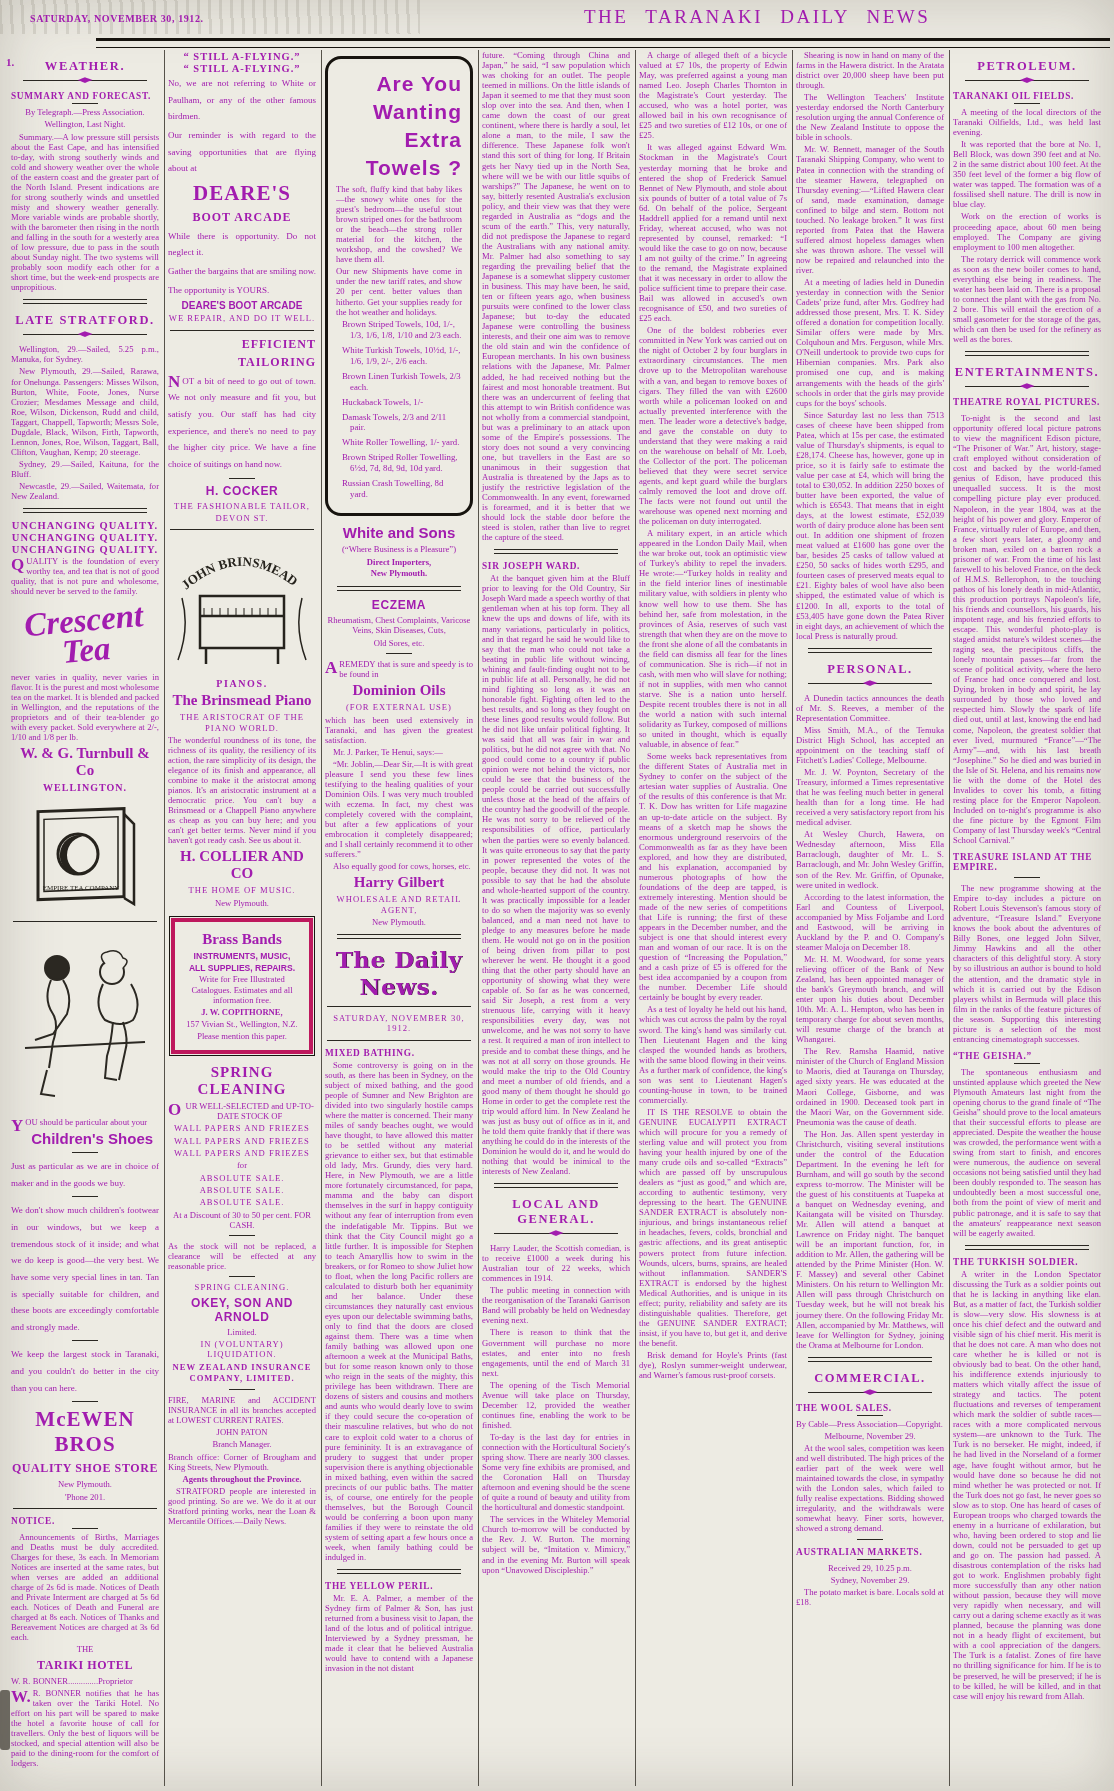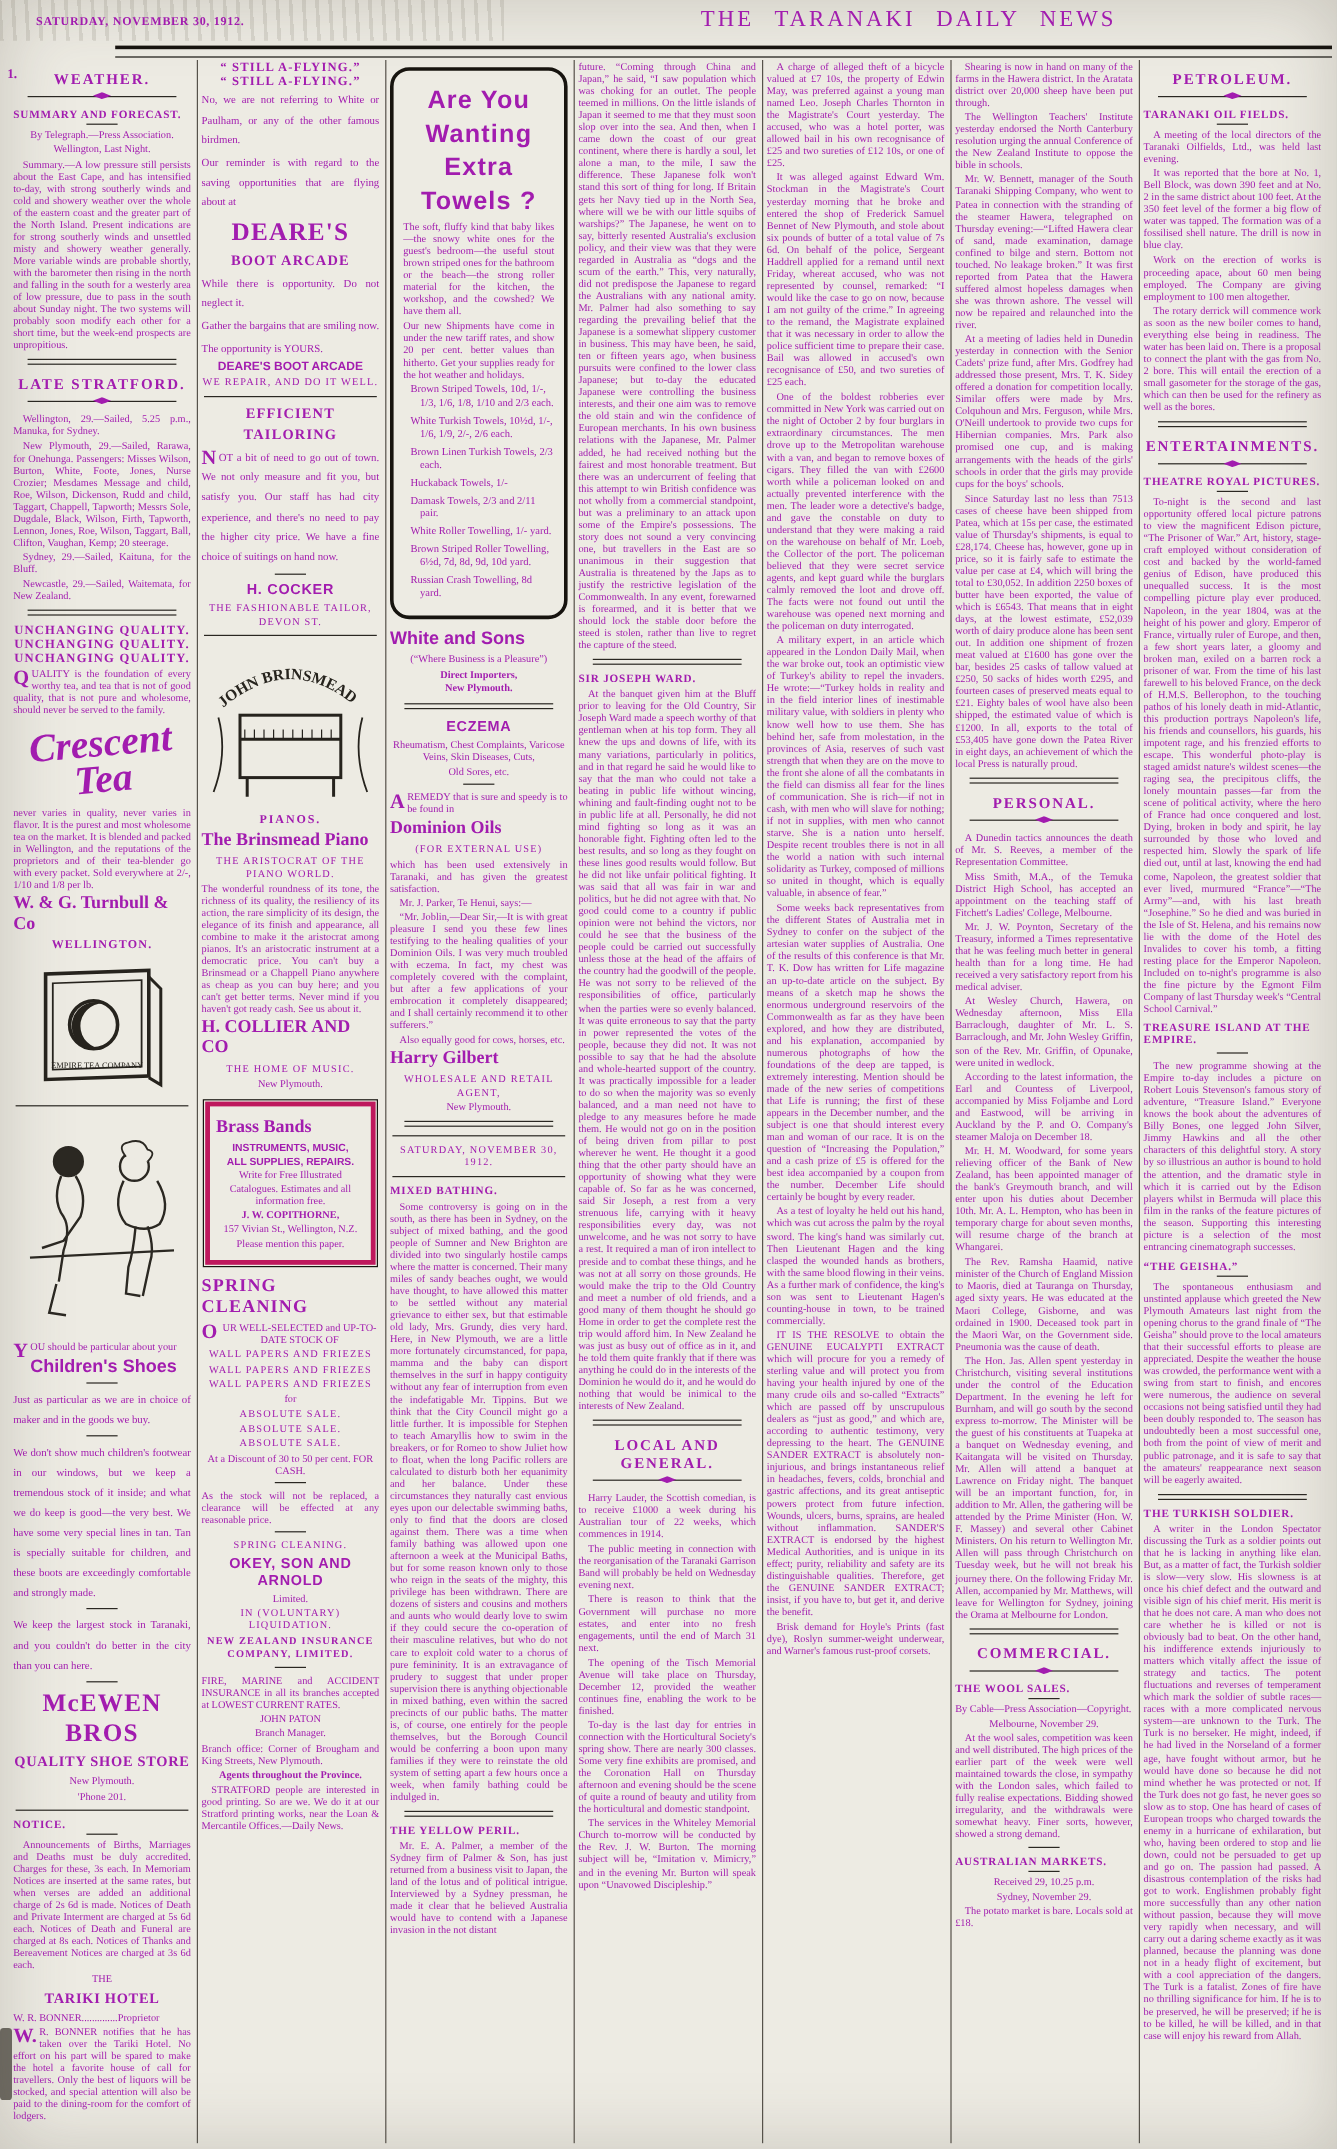--- a/index.html
+++ b/index.html
@@ -27,26 +27,26 @@
   .h2u::after{content:"";display:block;width:26px;margin:2px auto 3px;border-top:1px solid #2a2722;}
   .orn{position:relative;margin:2px 12px 6px;height:8px;}
   .orn::before{content:"";position:absolute;left:0;right:0;top:4px;border-top:1.2px solid #2a2722;}
   .orn span{position:absolute;left:50%;top:0;transform:translateX(-50%) scaleX(2.6);font-size:7.5px;line-height:1;}
   .rs{border-top:1px solid #2a2722;margin:6px 2px;}
   .rd{border-top:1px solid #2a2722;border-bottom:1px solid #2a2722;height:3px;margin:7px 12px;}
   .rsh{width:26px;margin:5px auto;border-top:1px solid #2a2722;}
 
   
   .ad-xl{font-size:21px;font-weight:bold;text-align:center;letter-spacing:1px;margin:4px 0;}
-  .ad-lg{font-size:15px;font-weight:bold;margin:3px 0;}
+  .ad-lg{font-size:15px;font-weight:bold;text-align:center;margin:3px 0;}
   .ad-md{font-size:12px;font-weight:bold;text-align:center;letter-spacing:.6px;margin:3px 0;}
   .ad-sm{font-size:10px;font-weight:bold;text-align:center;margin:2px 0;}
   .sans{font-family:"Liberation Sans","DejaVu Sans",sans-serif;}
   .lsp{letter-spacing:1.6px;}
-  .left{text-align:center;}
+  .left{text-align:right;}
   .caps{letter-spacing:1px;}
   .script{font-style:italic;font-weight:bold;font-size:33px;text-align:center;transform:rotate(-5deg);margin:10px 0 6px;line-height:.9;}
   .blackletter{font-size:23px;font-weight:bold;text-align:center;letter-spacing:.5px;margin:4px 0 2px;
                text-shadow:.6px 0 #221f1a;font-family:"DejaVu Serif",serif;}
   .towel-item{font-size:8.8px;line-height:1.25;margin:0 0 4px;padding-left:14px;text-indent:-8px;text-align:left;}
   .bigq{font-size:10.5px;font-weight:bold;text-align:center;letter-spacing:1px;margin:1px 0;}
 
   
   .box-round{border:3.5px solid #17140f;border-radius:16px;padding:9px 8px;margin:6px 0 8px;}
   .box-dbl{border:4px solid #be185d;box-shadow:0 0 0 1px #edebe3,0 0 0 2px #17140f;padding:6px 5px;margin:10px 3px;}
@@ -280,20 +280,21 @@
           <div class="pc caps">(FOR EXTERNAL USE)</div>
           <div class="pn">which has been used extensively in Taranaki, and has given the greatest satisfaction.</div>
           <div class="p">Mr. J. Parker, Te Henui, says:—</div>
           <div class="p">“Mr. Joblin,—Dear Sir,—It is with great pleasure I send you these few lines testifying to the healing qualities of your Dominion Oils.  I was very much troubled with eczema.  In fact, my chest was completely covered with the complaint, but after a few applications of your embrocation it completely disappeared; and I shall certainly recommend it to other sufferers.”</div>
           <div class="p">Also equally good for cows, horses, etc.</div>
           <div class="ad-lg">Harry Gilbert</div>
           <div class="pc caps">WHOLESALE AND RETAIL AGENT,</div>
           <div class="pc">New Plymouth.</div>
         </div>
         <div class="rd"></div>
+        <div class="blackletter">The Daily News.</div>
         <div class="rs"></div>
         <div class="pc caps">SATURDAY, NOVEMBER 30, 1912.</div>
         <div class="rs"></div>
         <div class="h2">MIXED BATHING.</div>
         <div class="p">Some controversy is going on in the south, as there has been in Sydney, on the subject of mixed bathing, and the good people of Sumner and New Brighton are divided into two singularly hostile camps where the matter is concerned.  Their many miles of sandy beaches ought, we would have thought, to have allowed this matter to be settled without any material grievance to either sex, but that estimable old lady, Mrs. Grundy, dies very hard.  Here, in New Plymouth, we are a little more fortunately circumstanced, for papa, mamma and the baby can disport themselves in the surf in happy contiguity without any fear of interruption from even the indefatigable Mr. Tippins.  But we think that the City Council might go a little further.  It is impossible for Stephen to teach Amaryllis how to swim in the breakers, or for Romeo to show Juliet how to float, when the long Pacific rollers are calculated to disturb both her equanimity and her balance.  Under these circumstances they naturally cast envious eyes upon our delectable swimming baths, only to find that the doors are closed against them.  There was a time when family bathing was allowed upon one afternoon a week at the Municipal Baths, but for some reason known only to those who reign in the seats of the mighty, this privilege has been withdrawn.  There are dozens of sisters and cousins and mothers and aunts who would dearly love to swim if they could secure the co-operation of their masculine relatives, but who do not care to exploit cold water to a chorus of pure femininity.  It is an extravagance of prudery to suggest that under proper supervision there is anything objectionable in mixed bathing, even within the sacred precincts of our public baths. The matter is, of course, one entirely for the people themselves, but the Borough Council would be conferring a boon upon many families if they were to reinstate the old system of setting apart a few hours once a week, when family bathing could be indulged in.</div>
         <div class="rd"></div>
         <div class="h2">THE YELLOW PERIL.</div>
         <div class="p">Mr. E. A. Palmer, a member of the Sydney firm of Palmer &amp; Son, has just returned from a business visit to Japan, the land of the lotus and of political intrigue.  Interviewed by a Sydney pressman, he made it clear that he believed Australia would have to contend with a Japanese invasion in the not distant</div>
       </div>
       <div class="col">

